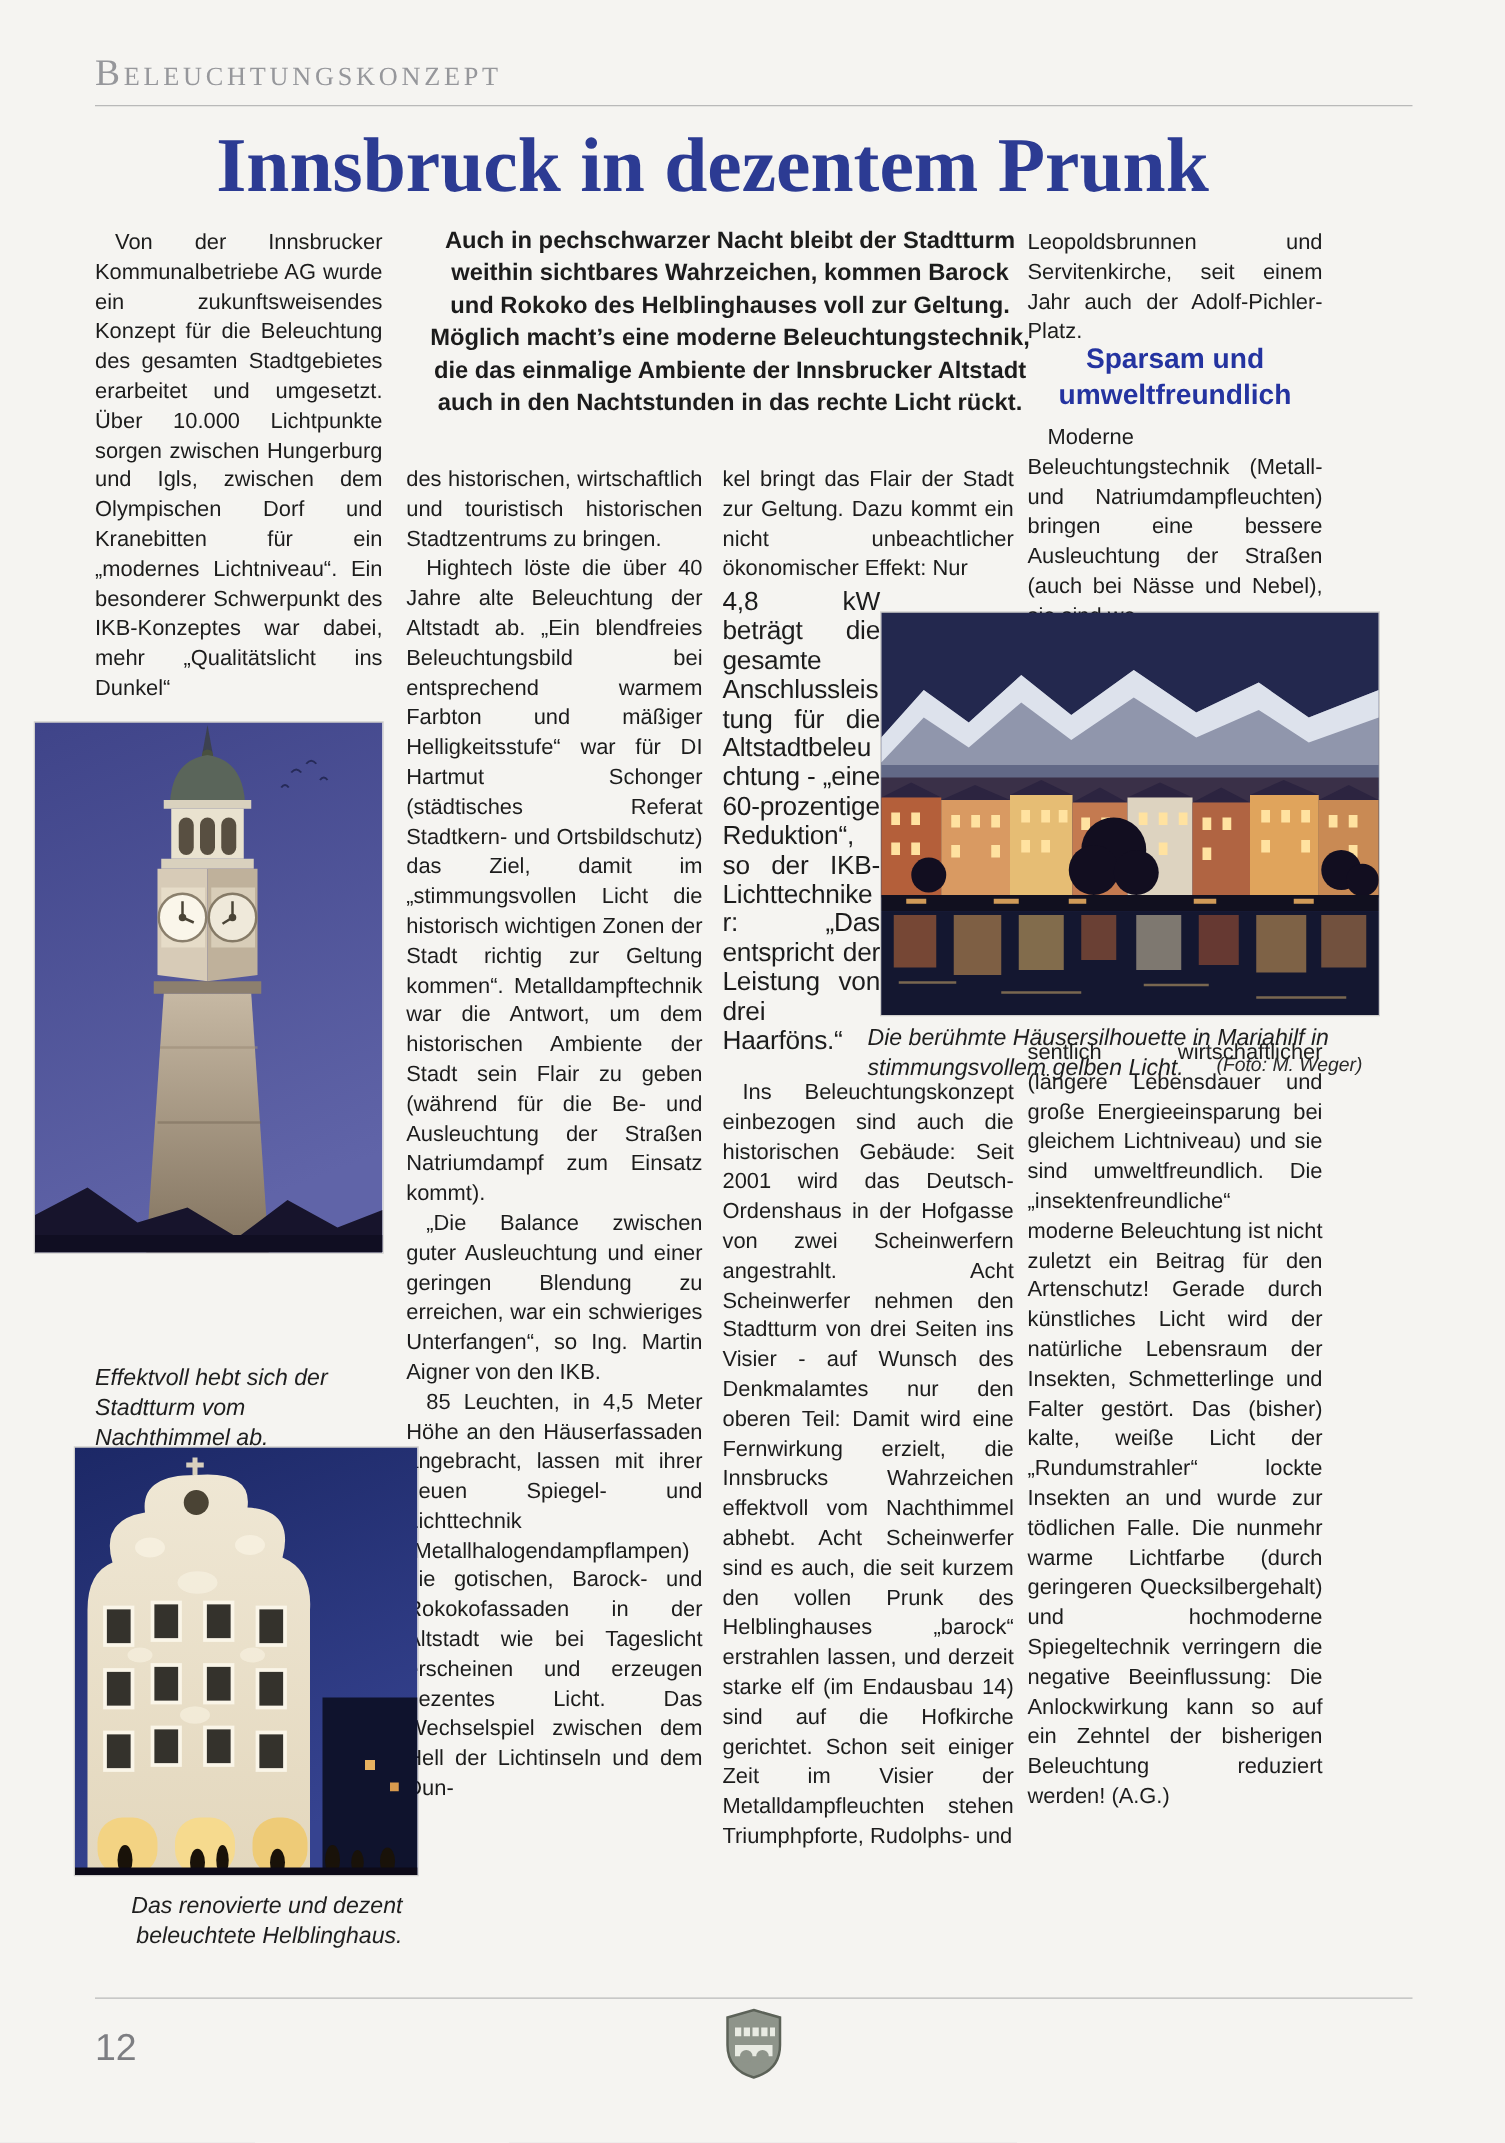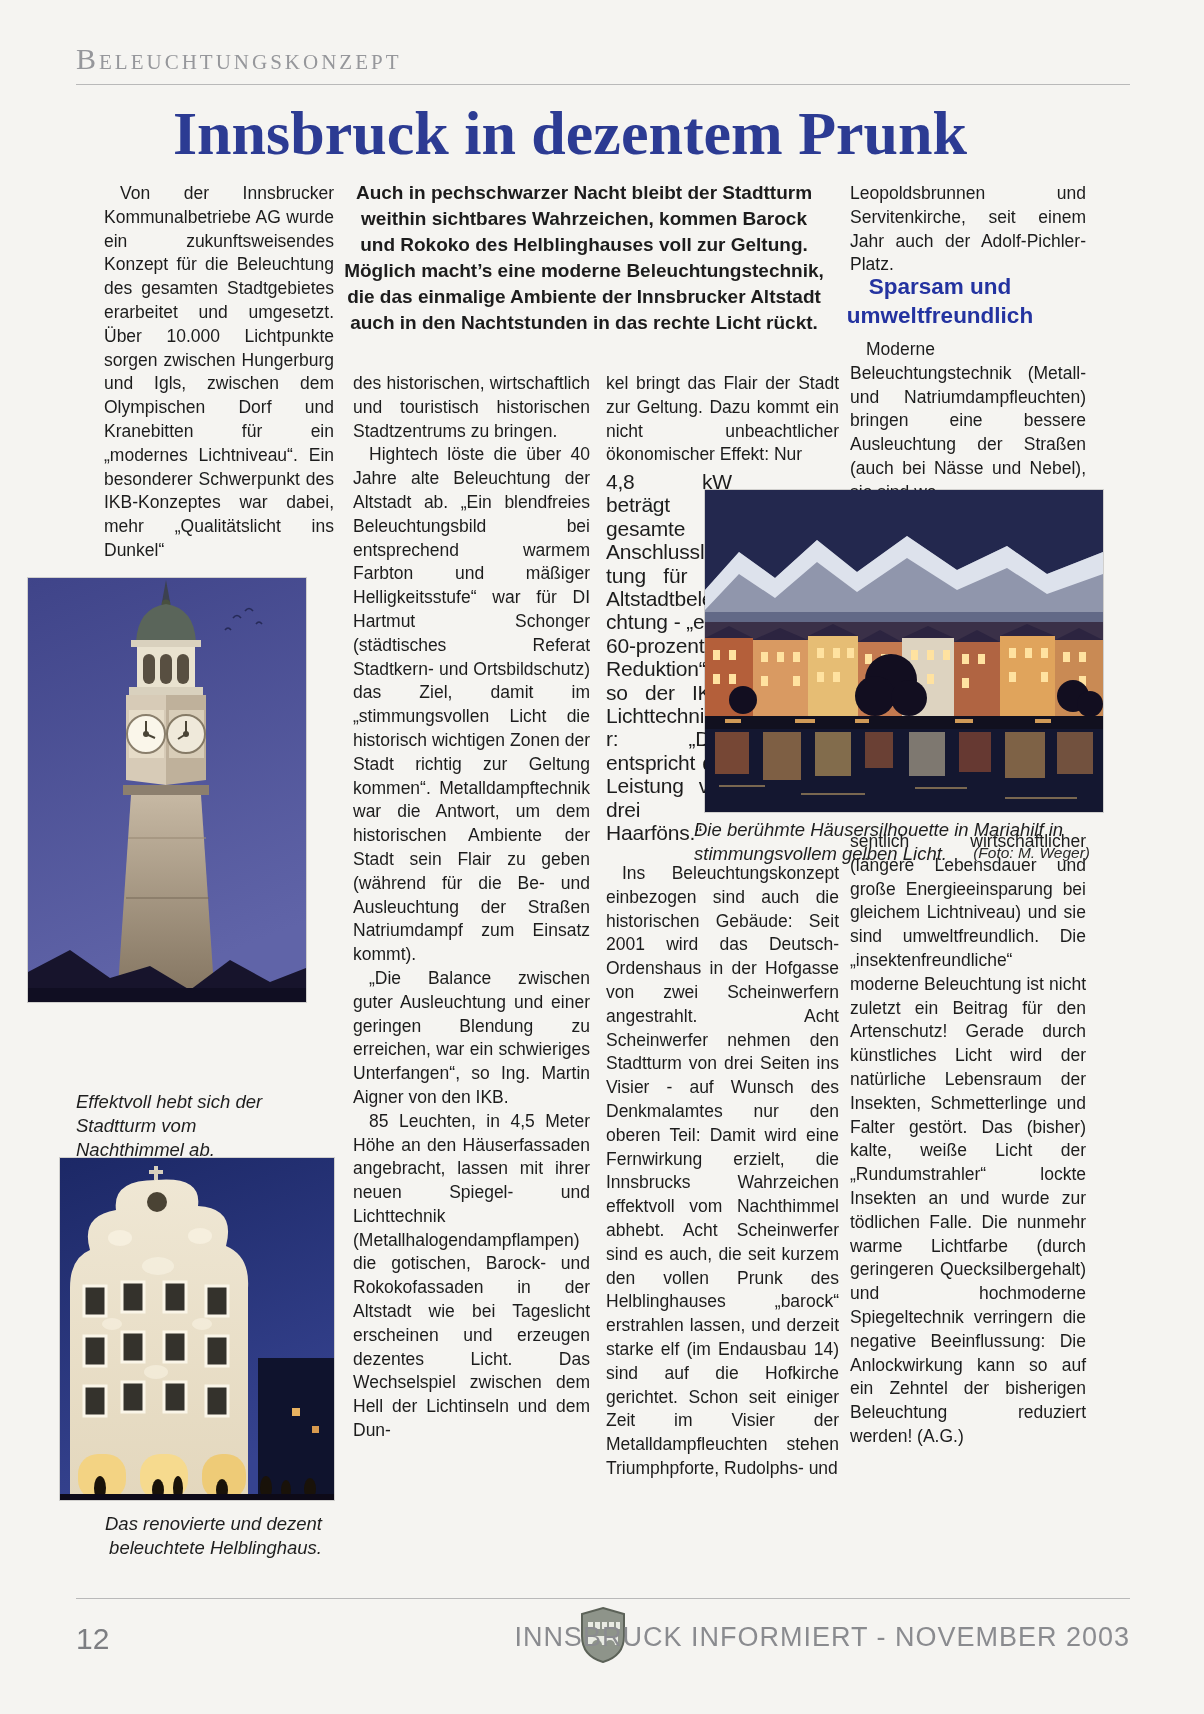--- a/index.html
+++ b/index.html
@@ -13,21 +13,21 @@
   .eyebrow{
     font-family:"Liberation Serif",serif;font-variant:small-caps;
     font-size:30px;letter-spacing:3px;color:#96979b;font-weight:400;
   }
   .rule{height:1px;background:#b9b9b9;}
   .title{
     font-family:"Liberation Serif",serif;font-weight:700;
     font-size:62px;color:#2c3b93;text-align:center;letter-spacing:0;
   }
   
-  .body-txt{font-size:17.5px;line-height:23.8px;text-align:justify;margin-left:28px;}
+  .body-txt{font-size:17.5px;line-height:23.8px;text-align:justify;}
   .body-txt p{margin:0;}
   .indent{text-indent:16px;}
   .lead{
     font-size:19px;line-height:26px;font-weight:700;text-align:center;margin-left:16px;
   }
   .narrow{font-size:21px;line-height:23.4px;letter-spacing:-0.2px;overflow-wrap:anywhere;}
   .subhead{
     font-size:22.5px;line-height:29px;font-weight:700;color:#2433a0;text-align:center;
   }
   .caption{
@@ -309,15 +309,14 @@
           <rect x="15" y="16" width="5" height="7"></rect>
           <rect x="22" y="16" width="5" height="7"></rect>
           <rect x="29" y="16" width="5" height="7"></rect>
           <rect x="36" y="16" width="4" height="7"></rect>
         <rect x="8" y="30" width="30" height="9"></rect>
       </g>
       <circle cx="17" cy="39" r="5" fill="#8e948a"></circle>
       <circle cx="30" cy="39" r="5" fill="#8e948a"></circle>
     </svg>
   </div>
-  <div class="abs journal" style="right:74px;top:1622px;">INNSBRUCK INFORMIERT - NOVEMBER 2003</div>
 
 </div>
 
 </body></html>

